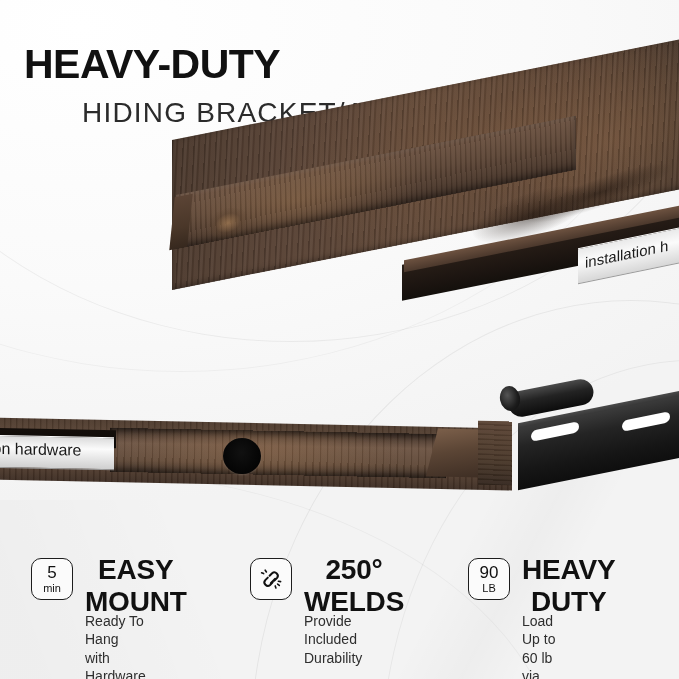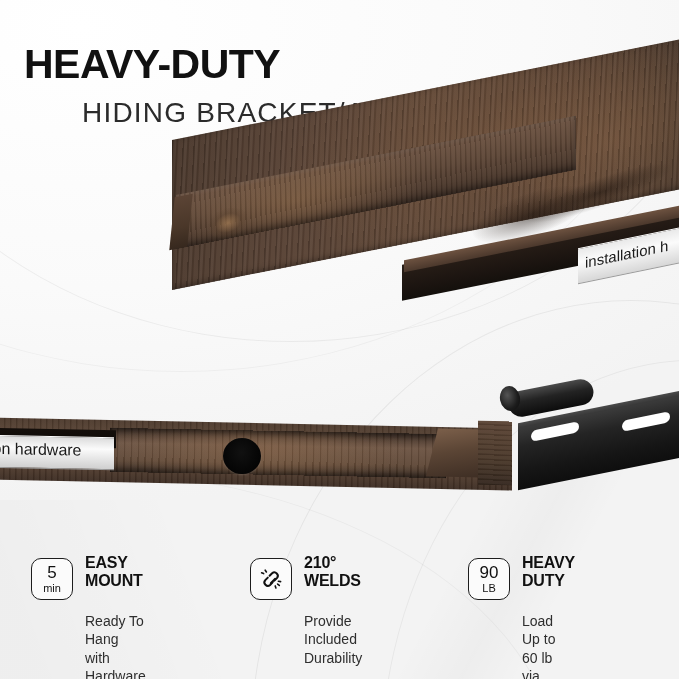--- a/index.html
+++ b/index.html
@@ -262,22 +262,22 @@
   }
   .badge-unit {
     position: absolute; left: 0; right: 0; top: 24px;
     text-align: center; font-size: 11px; font-weight: 400; color: #111;
     line-height: 1;
   }
   .badge svg { position: absolute; left: 7px; top: 7px; }
 
   .f-head {
     position: absolute; left: 54px; top: 6px;
-    font-size: 16px; font-weight: 700; color: #111;
-    line-height: 1.13; letter-spacing: -0.2px; white-space: pre-line;
+    font-size: 28px; font-weight: 700; color: #111;
+    line-height: 1.13; letter-spacing: -0.2px; white-space: pre-line; text-align: center;
   }
   .f-desc {
     position: absolute; left: 54px; top: 64px;
     font-size: 14px; font-weight: 400; color: #2e2e2e;
     line-height: 1.32; white-space: pre-line;
   }
   .f3 .f-desc { left: 54px; }
 </style>
 </head>
 <body>
@@ -359,21 +359,21 @@
             <g stroke-width="1.6">
               <path d="M20.4 15.2 L22.6 15.6"></path>
               <path d="M19.6 18.1 L21.3 19.4"></path>
               <path d="M17.2 19.9 L17.9 22.0"></path>
               <path d="M8.4 6.0 L7.2 4.2"></path>
               <path d="M5.6 7.6 L3.6 6.8"></path>
             </g>
           </svg>
         </span>
       </div>
-      <div class="f-head">210°
+      <div class="f-head">250°
 WELDS</div>
       <div class="f-desc">Provide Included
 Durability</div>
     </div>
 
     <div class="feature f3">
       <div class="badge">
         <div class="badge-num">90</div>
         <div class="badge-unit">LB</div>
       </div>

